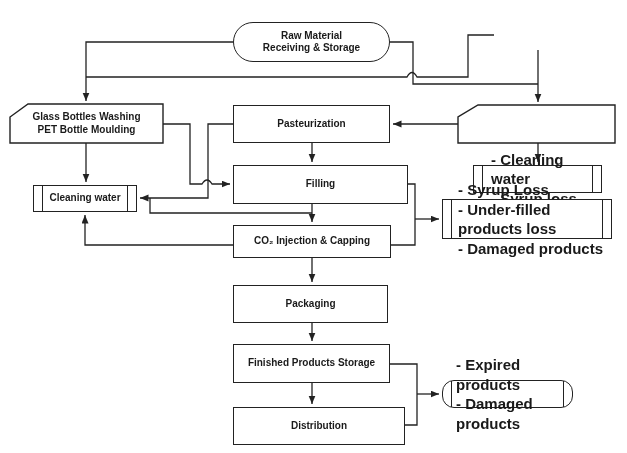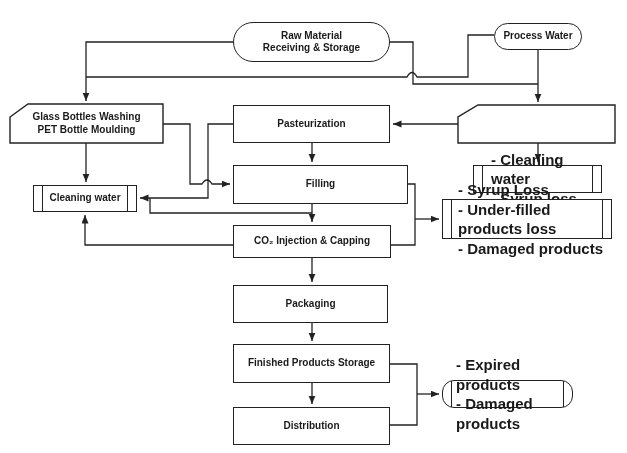--- a/index.html
+++ b/index.html
@@ -65,23 +65,20 @@
 
     <path class="shape" d="M28,104 L163,104 L163,143 L10,143 L10,117 Z"></path>
     <path class="shape" d="M478,105 L615,105 L615,143 L458,143 L458,117 Z"></path>
   </svg>
 
   <div class="node box stadium-lg" style="left:233px;top:22px;width:157px;height:40px;">
     <span class="label">Raw Material
 Receiving &amp; Storage</span>
   </div>
 
-  <div class="node box stadium-sm" style="left:494px;top:23px;width:88px;height:27px;">
-    <span class="label">Process Water</span>
-  </div>
 
   <div class="node noborder" style="left:10px;top:104px;width:153px;height:39px;">
     <span class="label">Glass Bottles Washing
 PET Bottle Moulding</span>
   </div>
 
   <div class="node box" style="left:233px;top:105px;width:157px;height:38px;">
     <span class="label">Pasteurization</span>
   </div>
 
@@ -116,21 +113,21 @@
   </div>
 
   <div class="node box" style="left:233px;top:285px;width:155px;height:38px;">
     <span class="label">Packaging</span>
   </div>
 
   <div class="node box" style="left:233px;top:344px;width:157px;height:39px;">
     <span class="label">Finished Products Storage</span>
   </div>
 
-  <div class="node box" style="left:233px;top:407px;width:157px;height:38px;">
+  <div class="node box" style="left:233px;top:407px;width:172px;height:38px;">
     <span class="label">Distribution</span>
   </div>
 
   <div class="node box dbar list pl13" style="left:442px;top:380px;width:131px;height:28px;border-radius:12px;">
     <span class="bar bar-l"></span>
     <span class="bar bar-r"></span>
     <span class="label">- Expired products
 - Damaged products</span>
   </div>
 

